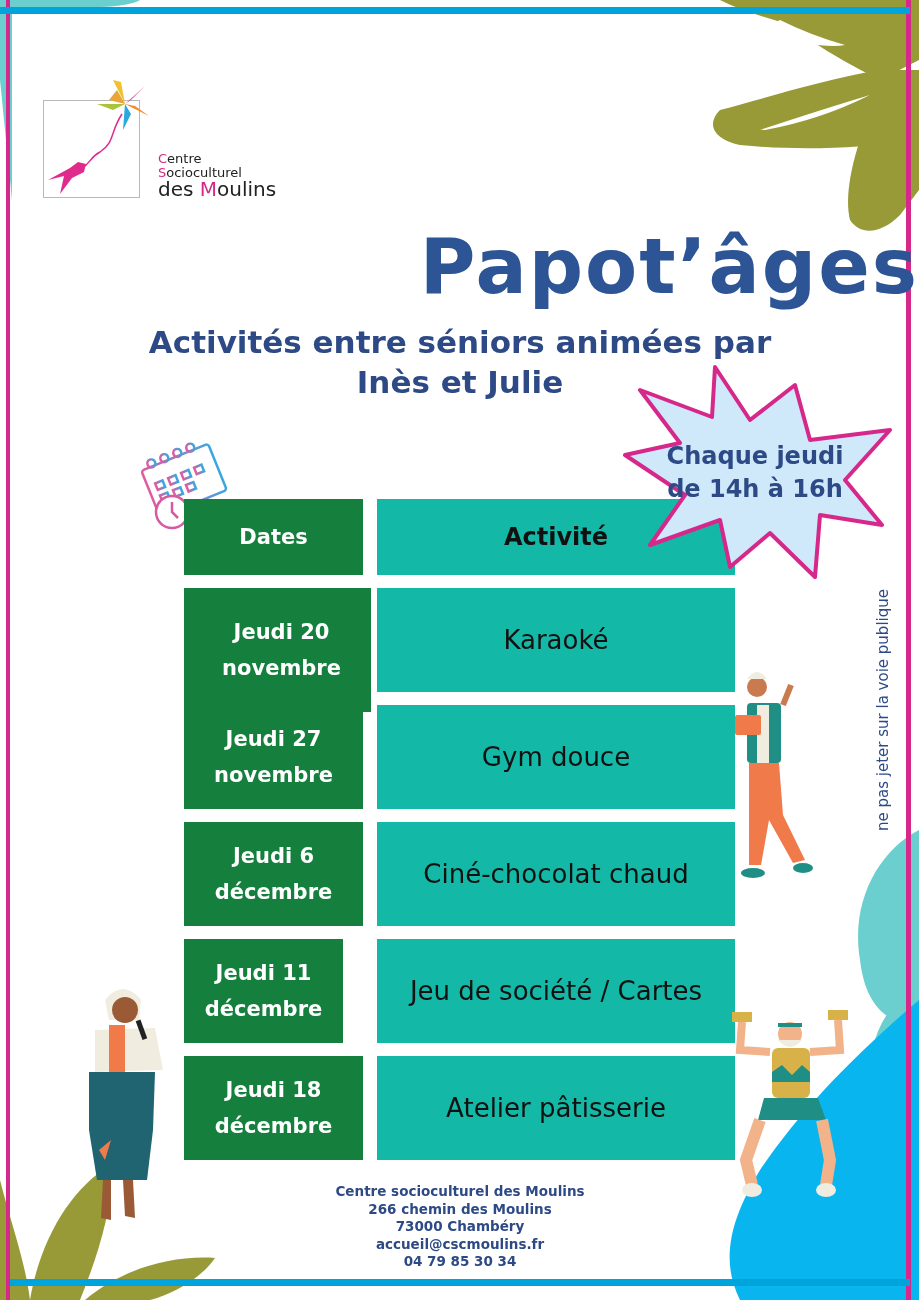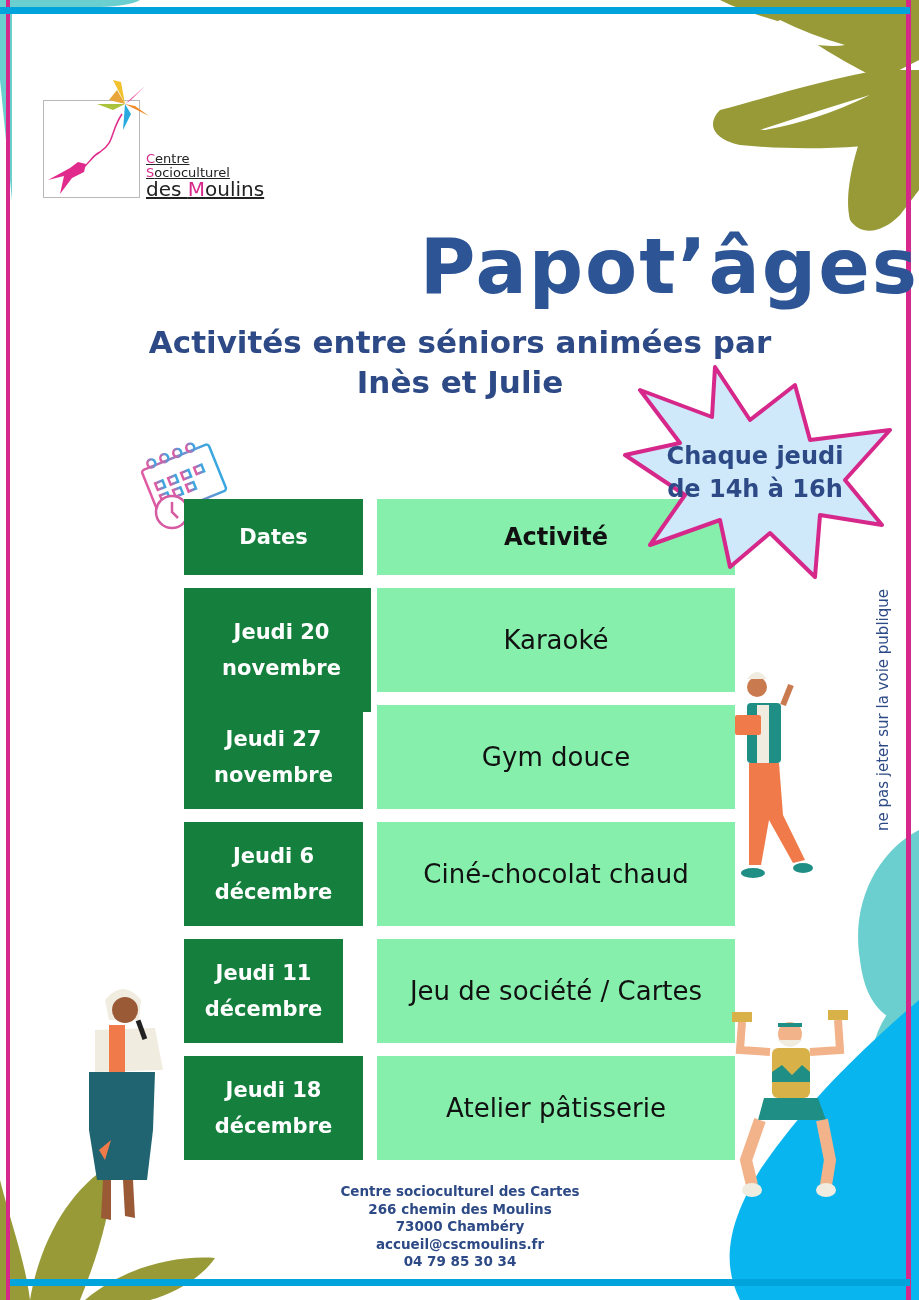--- a/index.html
+++ b/index.html
@@ -11,38 +11,38 @@
   .abs { position: absolute; }
 
   
   .frame-top { left: 0; top: 7px; width: 910px; height: 7px; background: #00a4dc; }
   .frame-bottom { left: 10px; top: 1279px; width: 900px; height: 7px; background: #00a4dc; }
   .frame-left { left: 6px; top: 0; width: 4px; height: 1300px; background: #d6288a; }
   .frame-right { left: 906px; top: 0; width: 5px; height: 1300px; background: #d6288a; }
 
   
   .logo-box { left: 43px; top: 100px; width: 95px; height: 96px; border: 1px solid #b8b8b8; background: #fff; }
-  .logo-text { left: 146px; top: 152px; color: #222; line-height: 1.05; text-decoration: underline; }
+  .logo-text { left: 158px; top: 152px; color: #222; line-height: 1.05; }
   .logo-text .l1, .logo-text .l2 { font-size: 13px; }
   .logo-text .l3 { font-size: 20px; }
   .logo-text .pink { color: #d6288a; }
 
   
   .title { left: 0; width: 919px; top: 222px; text-align: right; color: #2d5596;
     font-family: "DejaVu Sans", sans-serif; font-weight: bold; font-size: 76px; letter-spacing: 2px; }
   .subtitle { left: 100px; width: 720px; top: 322px; text-align: center; color: #2d4a86;
     font-weight: bold; font-size: 31px; line-height: 40px; }
 
   
   .burst { left: 620px; top: 355px; width: 280px; height: 230px; }
   .burst-text { left: 650px; top: 440px; width: 210px; text-align: center; color: #2d4a86; font-weight: bold; font-size: 24px; line-height: 33px; }
 
   
   .cell-date { background: #15803d; color: #fff; text-align: center; display: flex; align-items: center; justify-content: center; font-weight: bold; font-size: 21px; line-height: 36px; }
-  .cell-act { background: #86efac; color: #111; display: flex; align-items: center; justify-content: center; font-size: 26px; }
+  .cell-act { background: #14b8a6; color: #111; display: flex; align-items: center; justify-content: center; font-size: 26px; }
   .head-act { font-weight: bold; font-size: 24px; }
 
   .footer { left: 250px; width: 420px; top: 1183px; text-align: center; color: #2d4a86; font-weight: bold; font-size: 13.5px; line-height: 17.5px; }
 
   .vertical-note { left: 868px; top: 560px; width: 30px; height: 300px; }
   .vertical-note span { position: absolute; left: 50%; top: 50%; transform: translate(-50%,-50%) rotate(-90deg); white-space: nowrap; color: #2d4a86; font-size: 15px; }
 </style>
 </head>
 <body>
 
@@ -222,18 +222,18 @@
   <path d="M24 170 L36 160 L30 180 Z" fill="#f07a4a"></path>
   <path d="M28 200 L26 238 L36 240 L36 200 Z" fill="#9b5a36"></path>
   <path d="M48 200 L50 236 L60 238 L58 200 Z" fill="#9b5a36"></path>
 </svg>
 
 <div class="abs vertical-note">
   <span>ne pas jeter sur la voie publique</span>
 </div>
 
 <div class="abs footer">
-  <div>Centre socioculturel des Cartes</div>
+  <div>Centre socioculturel des Moulins</div>
   <div>266 chemin des Moulins</div>
   <div>73000 Chambéry</div>
   <div>accueil@cscmoulins.fr</div>
   <div>04 79 85 30 34</div>
 </div>
 
 </body></html>

